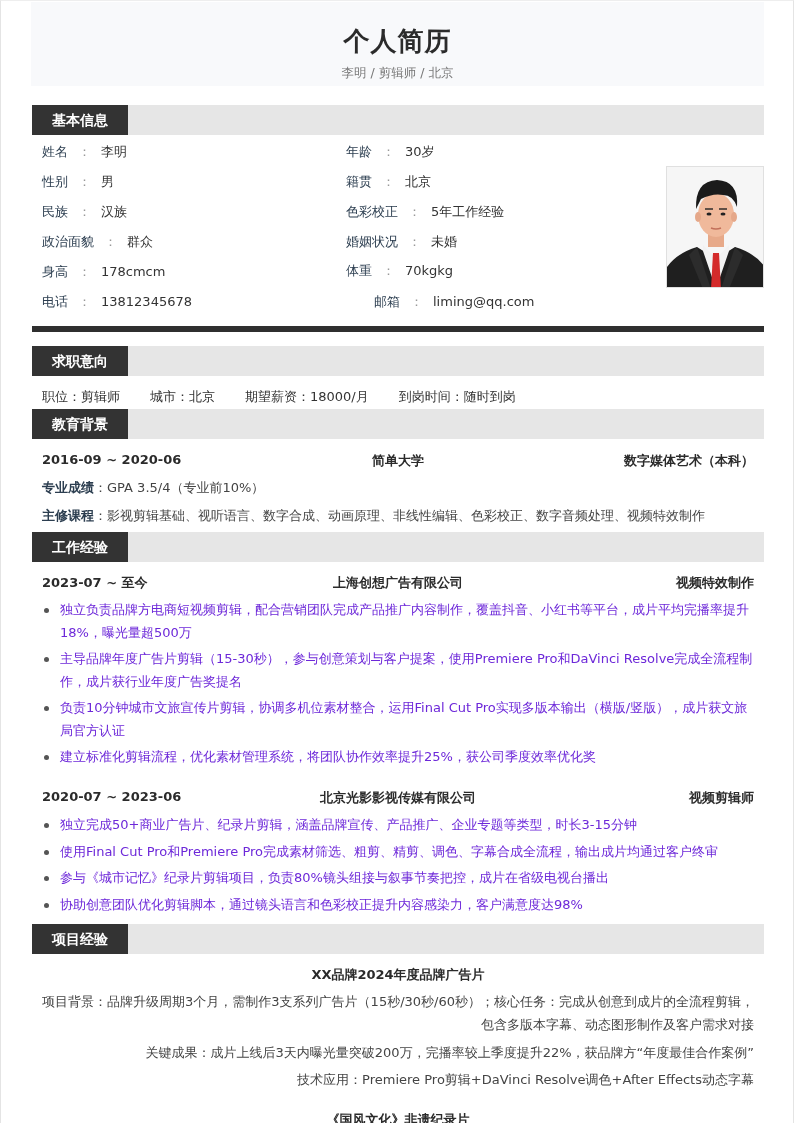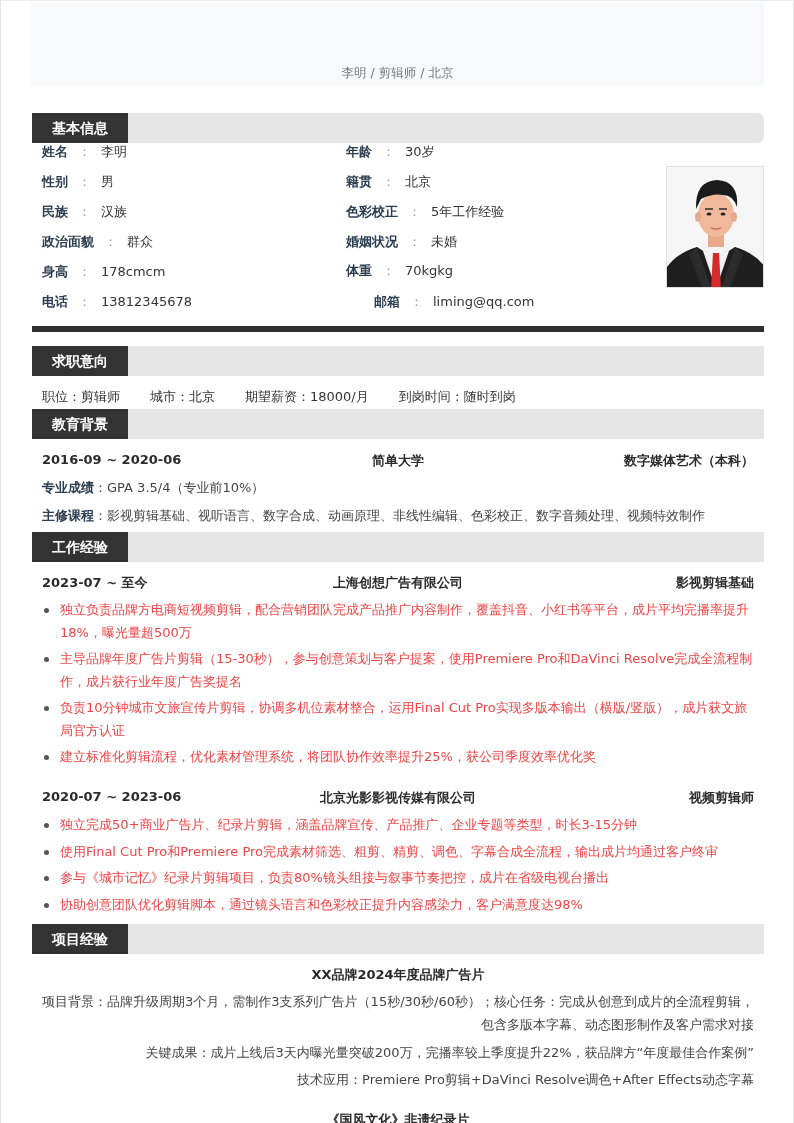--- a/index.html
+++ b/index.html
@@ -7,56 +7,57 @@
   body { font-family: "DejaVu Sans", "Liberation Sans", sans-serif; color: #333; position: relative; }
   .page { position: absolute; left: 0; top: 0; width: 794px; height: 1123px; border-left: 1px solid #e4e4e4; border-right: 1px solid #e4e4e4; border-top: 1px solid #eeeeee; }
   .header { position: absolute; left: 30px; top: 1px; width: 733px; height: 84px; background: #f8f9fb; text-align: center; }
   .title { position: absolute; left: 0; right: 0; top: 22px; font-size: 26px; font-weight: bold; color: #2b2b2b; letter-spacing: 1px; }
   .subtitle { position: absolute; left: 0; right: 0; top: 63px; font-size: 12.5px; color: #777; }
 
   .sec { position: absolute; left: 31px; width: 732px; height: 30px; background: #e6e6e6; }
   .sec .lbl { position: absolute; left: 0; top: 0; width: 96px; height: 30px; background: #333333; color: #fff; font-weight: bold; font-size: 14px; line-height: 30px; text-align: center; }
 
   .info-row { position: absolute; font-size: 13px; line-height: 20px; white-space: nowrap; }
-  .info-row .k { color: #2c3e50; font-weight: bold; }
+  .info-row .k { color: #2c3e50; font-weight: normal; }
   .info-row .c { color: #999; margin: 0 10px; }
   .info-row .v { color: #333; }
 
   .photo { position: absolute; left: 665px; top: 165px; width: 98px; height: 122px; border: 1px solid #e0e0e0; background: #f7f7f7; overflow: hidden; }
 
   .rule { position: absolute; left: 31px; top: 325px; width: 732px; height: 6px; background: #2f2f2f; }
 
   .intent { position: absolute; left: 41px; top: 387px; font-size: 13px; color: #333; white-space: nowrap; }
   .intent span { margin-right: 30px; }
 
   .row3 { position: absolute; left: 41px; width: 712px; height: 20px; font-size: 13px; font-weight: bold; color: #2b2b2b; }
   .row3 .l { position: absolute; left: 0; top: 0; }
   .row3 .m { position: absolute; left: 0; right: 0; top: 0; text-align: center; }
   .row3 .r { position: absolute; right: 0; top: 0; }
 
   .line { position: absolute; left: 41px; width: 712px; font-size: 13px; color: #444; line-height: 22px; }
   .line .k { color: #2c3e50; font-weight: bold; }
 
-  .bullets { position: absolute; left: 41px; width: 712px; list-style: none; font-size: 13px; color: #ef4444; }
+  .bullets { position: absolute; left: 41px; width: 712px; list-style: none; font-size: 13px; color: #6d28d9; }
   .bullets li { position: relative; padding-left: 18px; line-height: 22.5px; margin-bottom: 4px; }
   .bullets li::before { content: ""; position: absolute; left: 2px; top: 9px; width: 5px; height: 5px; border-radius: 50%; background: #555; }
 
   .proj-title { position: absolute; left: 41px; width: 712px; text-align: center; font-size: 13px; font-weight: bold; color: #2b2b2b; }
   .proj-line { position: absolute; left: 41px; width: 712px; font-size: 13px; color: #444; line-height: 22.5px; text-align: right; }
 </style>
 </head>
 <body>
 
 <div class="page">
 
   <div class="header">
+    <div class="title">个人简历</div>
     <div class="subtitle">李明 / 剪辑师 / 北京</div>
   </div>
 
-  <div class="sec" style="top:112px;border-radius:7px;">
+  <div class="sec" style="top:104px;">
     <div class="lbl">基本信息</div>
   </div>
 
   <div class="info-row" style="left:41px; top:141px;">
     <span class="k">姓名</span><span class="c">：</span><span class="v">李明</span>
   </div>
   <div class="info-row" style="left:41px; top:171px;">
     <span class="k">性别</span><span class="c">：</span><span class="v">男</span>
   </div>
   <div class="info-row" style="left:41px; top:201px;">
@@ -146,21 +147,21 @@
     <span class="k">主修课程</span><span>：影视剪辑基础、视听语言、数字合成、动画原理、非线性编辑、色彩校正、数字音频处理、视频特效制作</span>
   </div>
 
   <div class="sec" style="top:531px;">
     <div class="lbl">工作经验</div>
   </div>
 
   <div class="row3" style="top:573px;">
     <span class="l">2023-07 ~ 至今</span>
     <span class="m">上海创想广告有限公司</span>
-    <span class="r">影视剪辑基础</span>
+    <span class="r">视频特效制作</span>
   </div>
   <ul class="bullets" style="top:598px;">
     <li>独立负责品牌方电商短视频剪辑，配合营销团队完成产品推广内容制作，覆盖抖音、小红书等平台，成片平均完播率提升18%，曝光量超500万</li>
     <li>主导品牌年度广告片剪辑（15-30秒），参与创意策划与客户提案，使用Premiere Pro和DaVinci Resolve完成全流程制作，成片获行业年度广告奖提名</li>
     <li>负责10分钟城市文旅宣传片剪辑，协调多机位素材整合，运用Final Cut Pro实现多版本输出（横版/竖版），成片获文旅局官方认证</li>
     <li>建立标准化剪辑流程，优化素材管理系统，将团队协作效率提升25%，获公司季度效率优化奖</li>
   </ul>
 
   <div class="row3" style="top:788px;">
     <span class="l">2020-07 ~ 2023-06</span>

